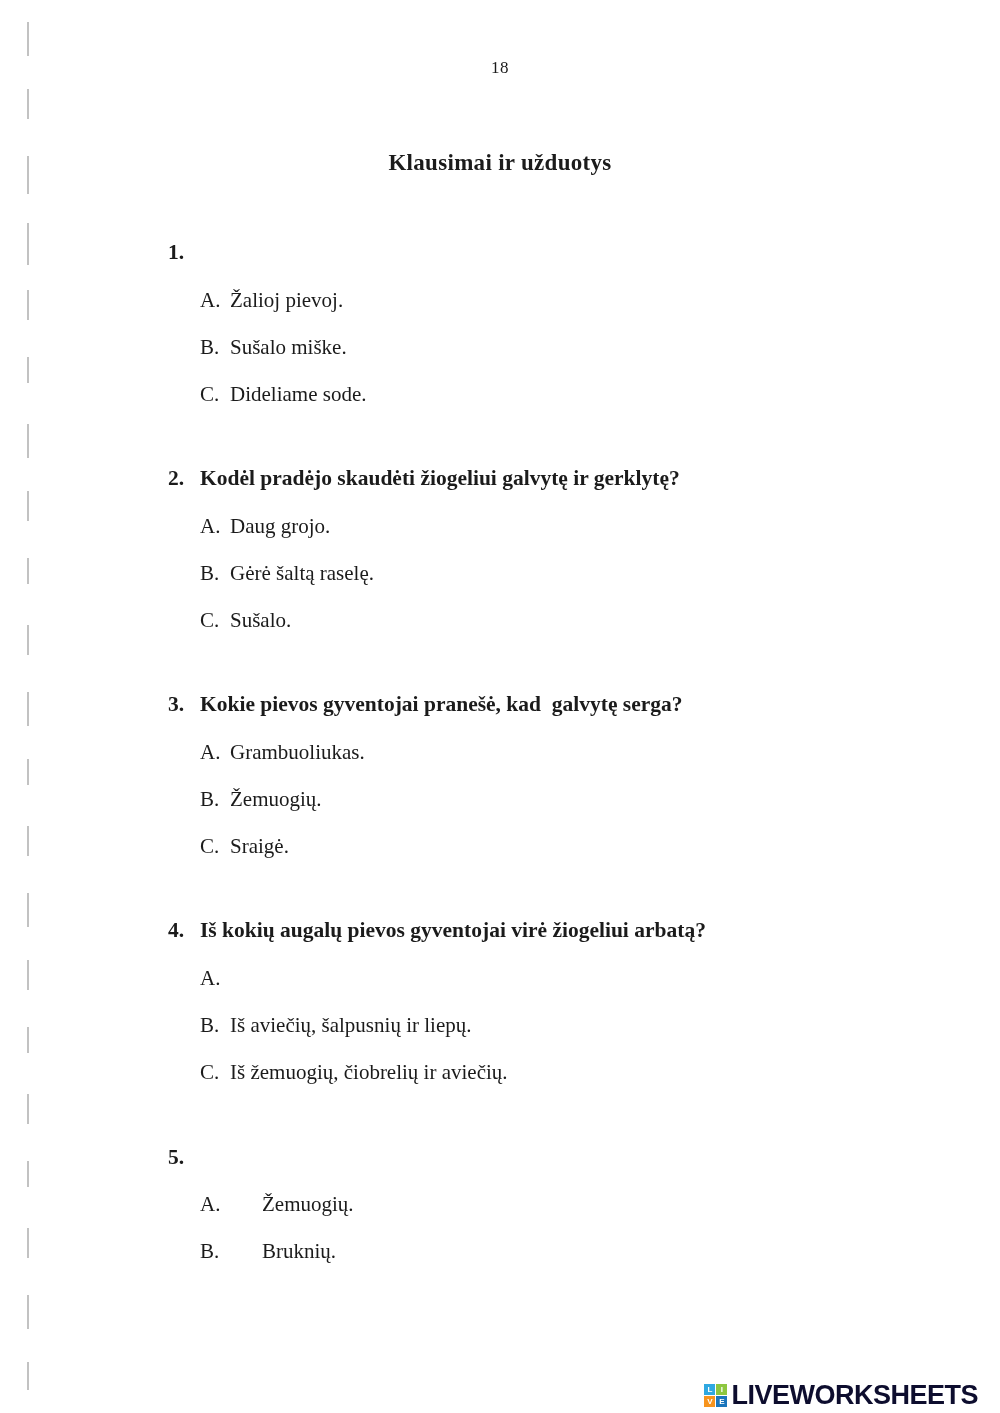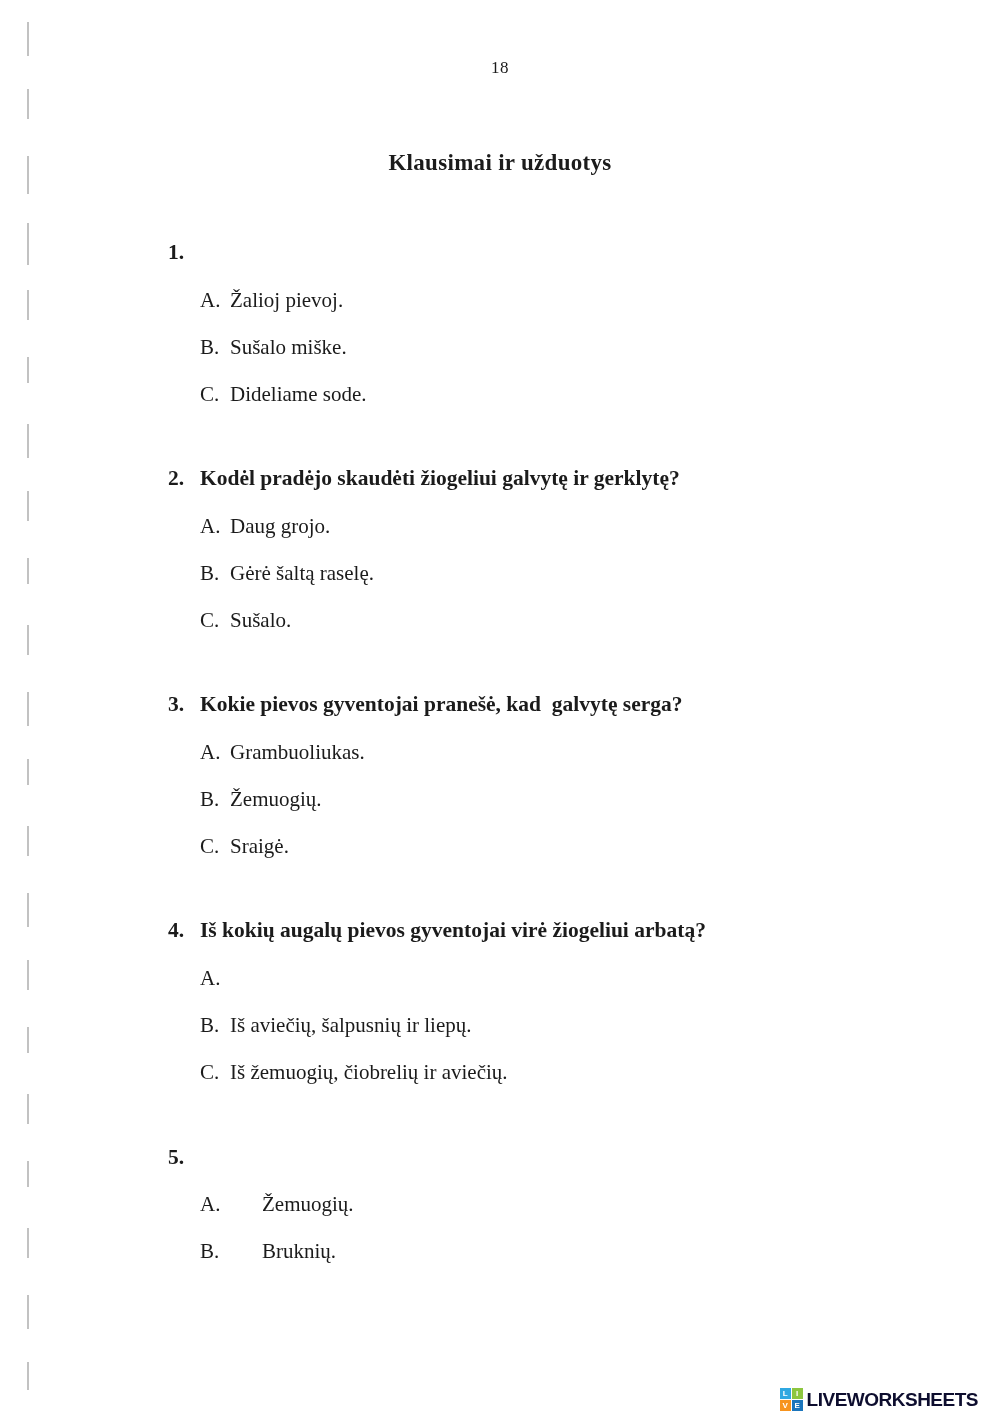--- a/index.html
+++ b/index.html
@@ -95,21 +95,21 @@
     justify-content: center;
     color: #ffffff;
     font-family: "Liberation Sans", sans-serif;
     font-size: 8px;
     font-weight: bold;
     line-height: 1;
   }
   .lw-text {
     font-family: "Liberation Sans", sans-serif;
     font-weight: bold;
-    font-size: 19px;
+    font-size: 27px;
     letter-spacing: -0.5px;
   }
 </style>
 </head>
 <body>
 
 <div class="page">
 
   <div class="scan-marks">
       <i style="top: 8px; height: 34px;"></i>

